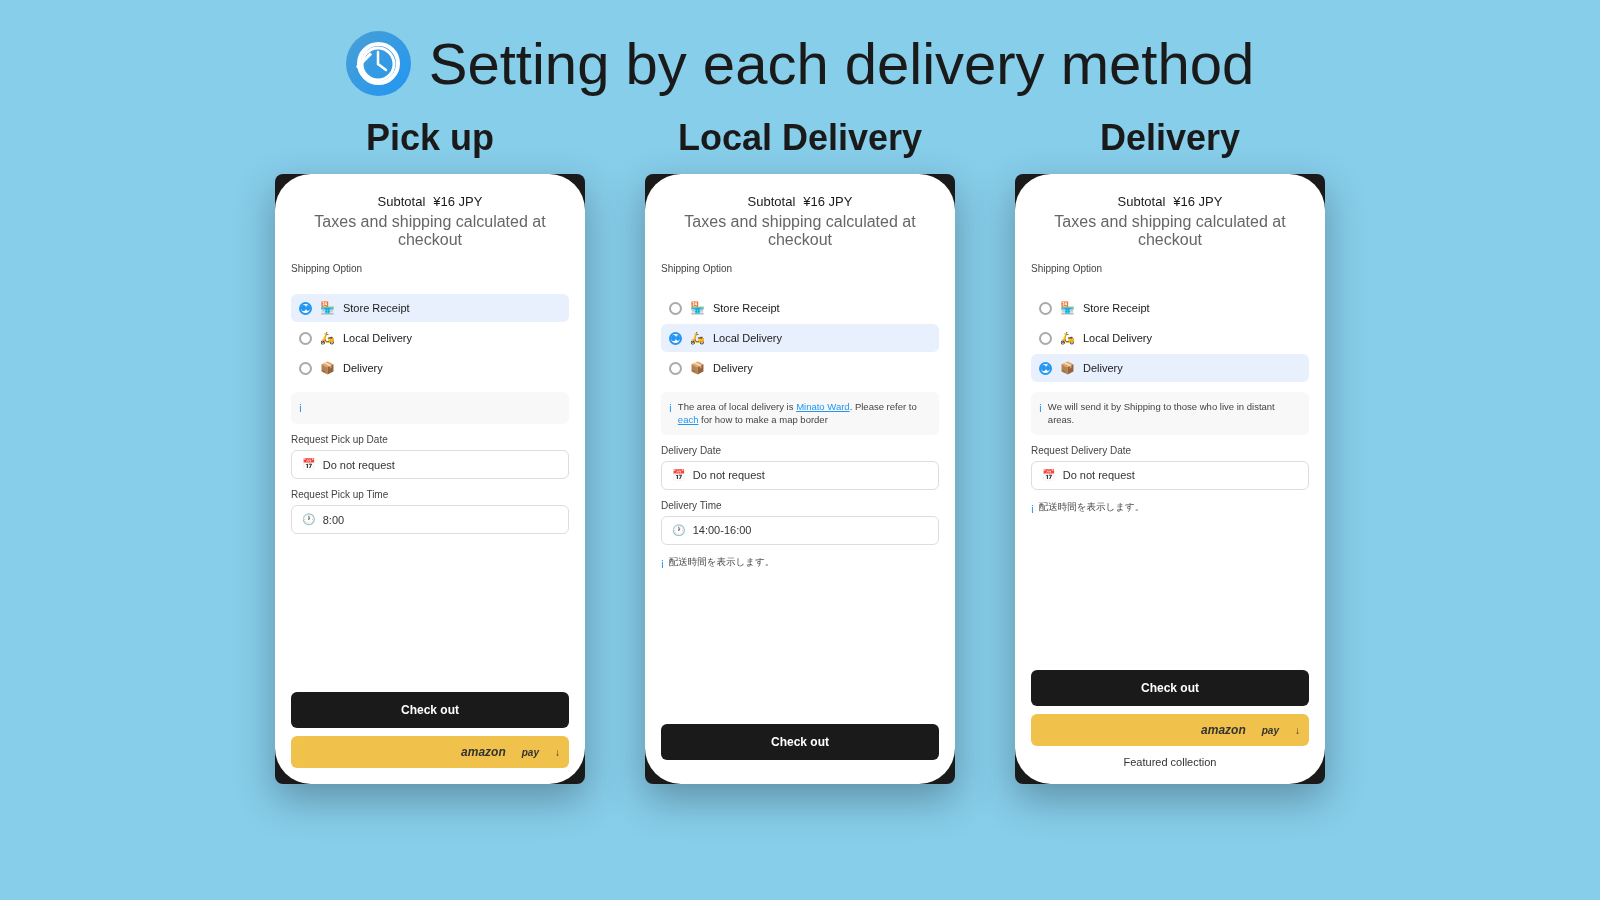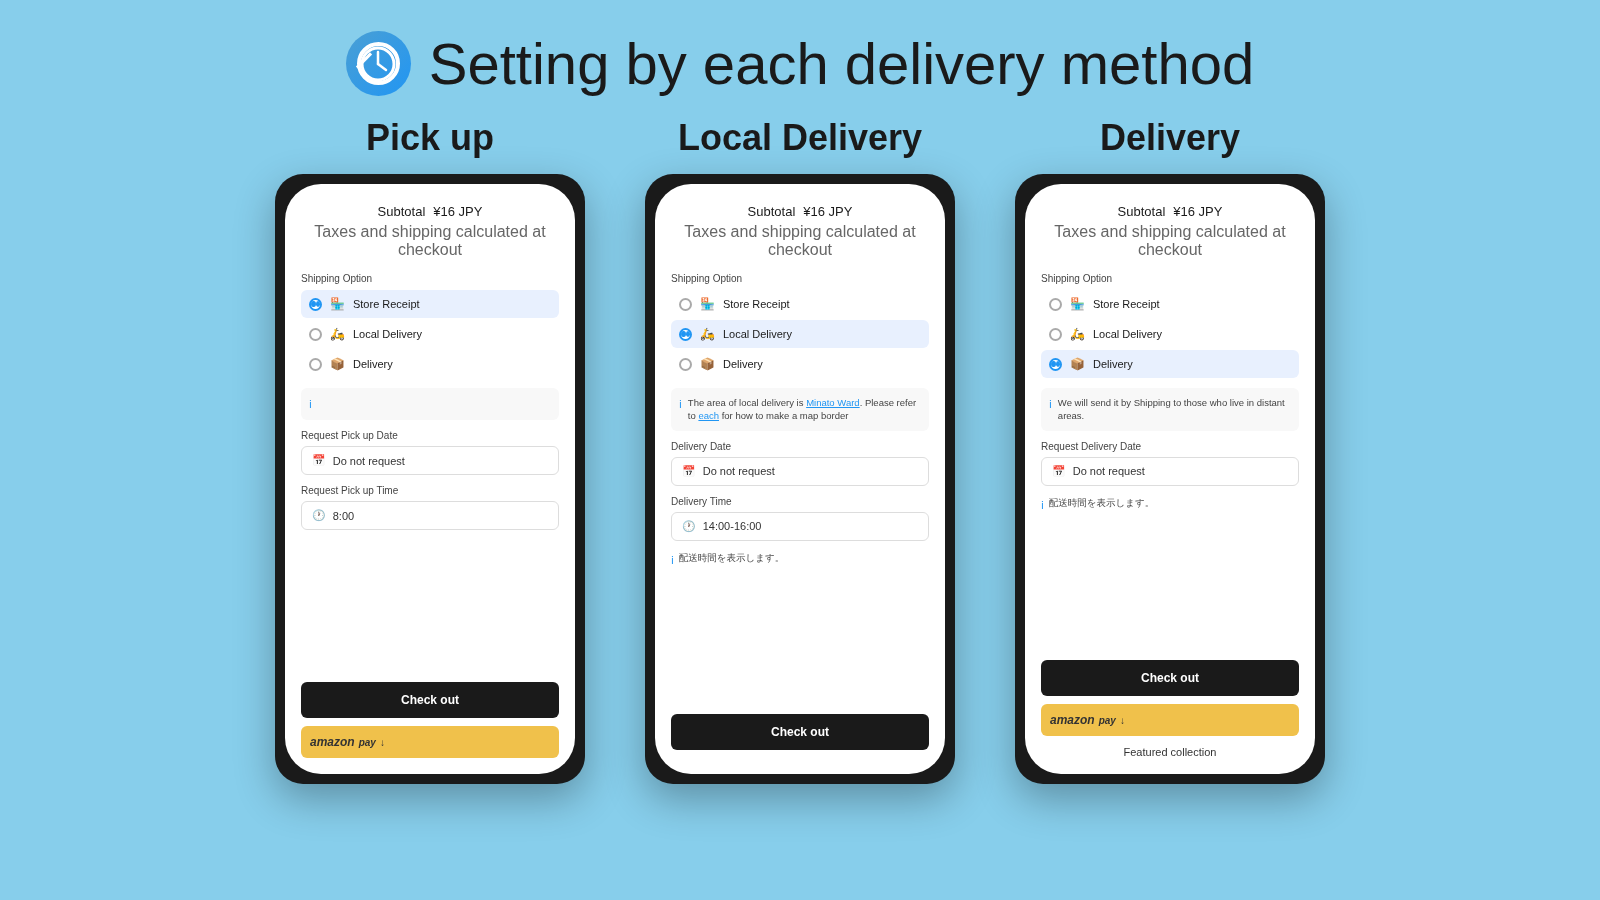--- a/index.html
+++ b/index.html
@@ -81,22 +81,21 @@
     .section-label {
       font-size: 36px;
       font-weight: 600;
       color: #1a1a1a;
     }
 
     .phone-frame {
       width: 310px;
       height: 610px;
       background: #1a1a1a;
-      border-radius: 28px;
-      padding: 10px;
+      border-radius: 8px;
       position: relative;
       box-shadow: 0 15px 40px rgba(0,0,0,0.3);
     }
 
     .phone-screen {
       width: 100%;
       height: 100%;
       background: #ffffff;
       border-radius: 36px;
       overflow: hidden;
@@ -118,21 +117,21 @@
     .taxes-note {
       text-align: center;
       font-size: 16px;
       color: #666;
       margin-bottom: 14px;
     }
 
     .shipping-option-label {
       font-size: 10px;
       color: #444;
-      margin-bottom: 6px;
+      margin-bottom: 20px;
     }
 
     .shipping-options {
       display: flex;
       flex-direction: column;
       gap: 2px;
       margin-bottom: 10px;
     }
 
     .option-row {
@@ -240,22 +239,22 @@
     }
 
     .amazon-pay-btn {
       background: #f0c14b;
       border: none;
       border-radius: 6px;
       padding: 9px;
       width: 100%;
       display: flex;
       align-items: center;
-      justify-content: flex-start;
-      gap: 4px;
+      justify-content: flex-end;
+      gap: 16px;
       cursor: pointer;
     }
 
     .amazon-pay-text {
       font-size: 12px;
       font-weight: 600;
       color: #333;
       font-style: italic;
     }
 

